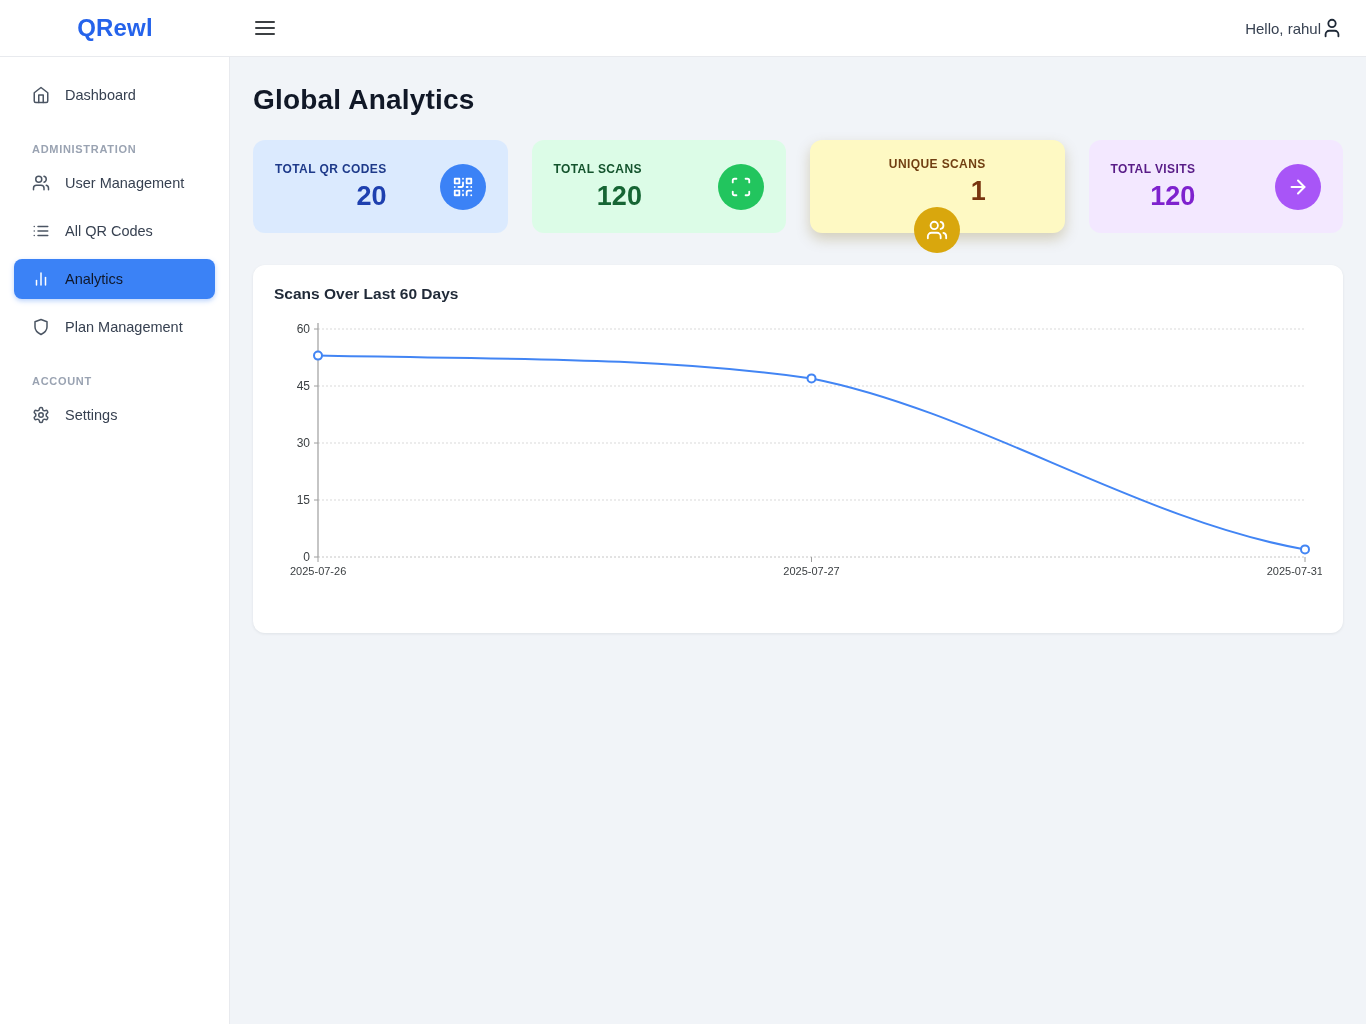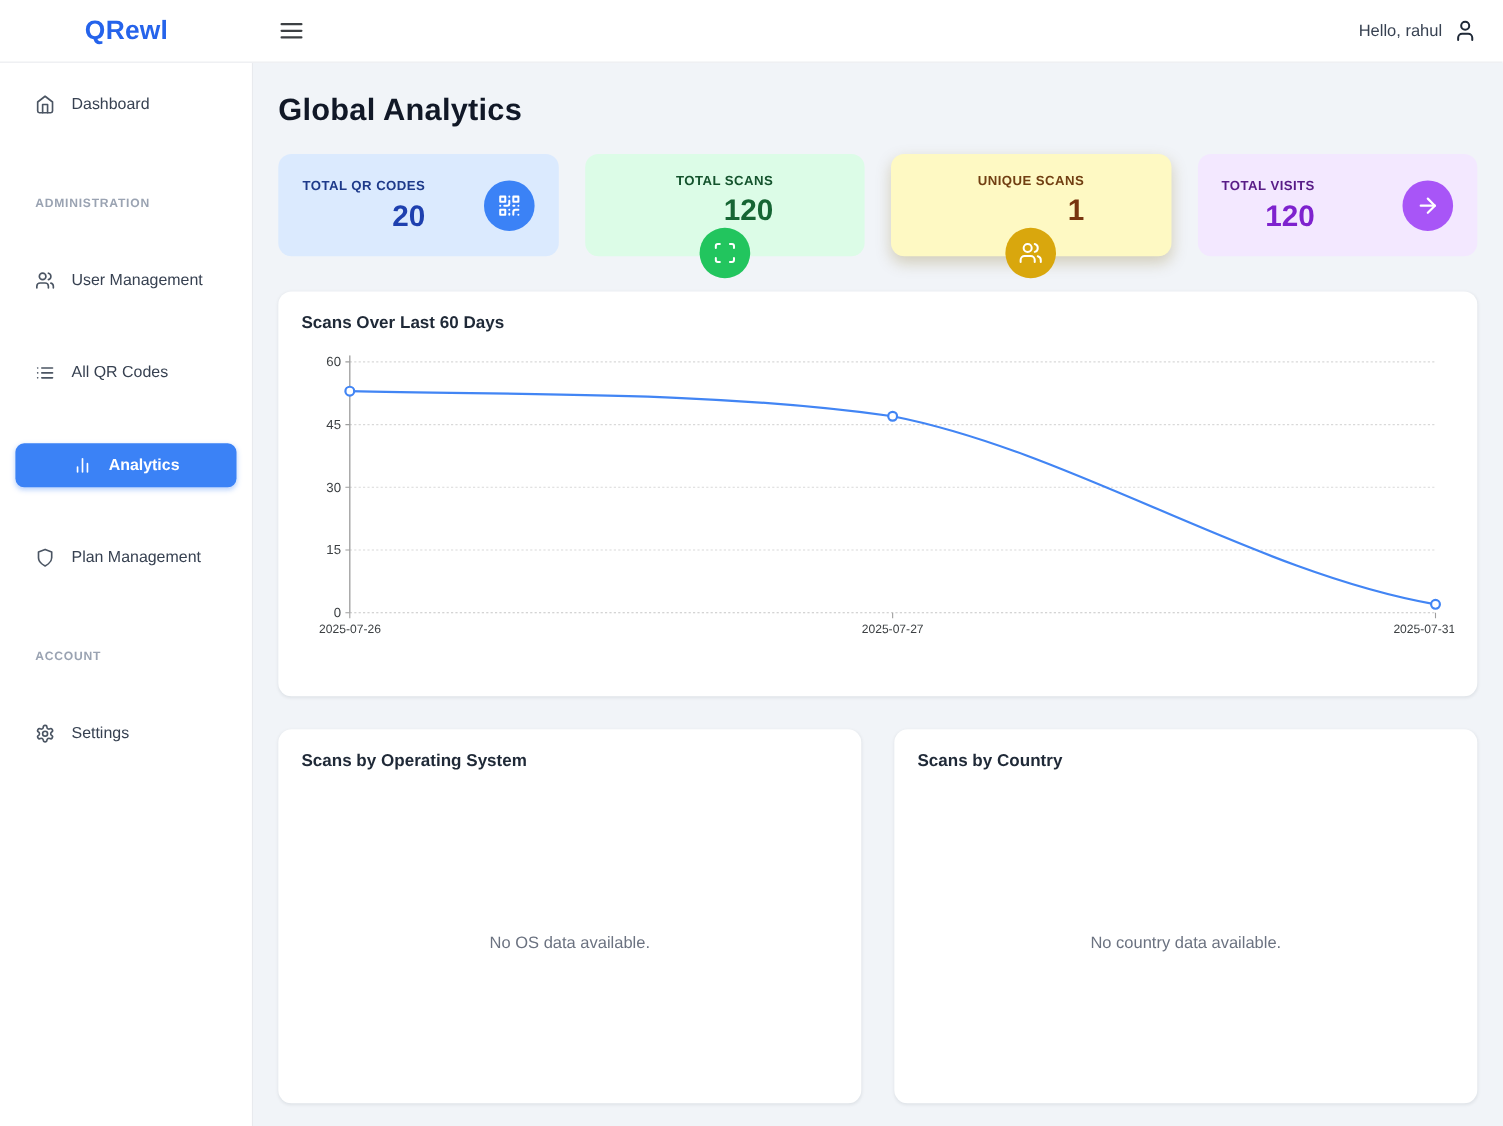--- a/index.html
+++ b/index.html
@@ -13,39 +13,39 @@
   
   .header {
     position:fixed; top:0; left:0; width:1366px; height:57px;
     background:#ffffff; border-bottom:1px solid #e8eaee;
     display:flex; align-items:center; z-index:20;
   }
   .brand-box { width:230px; display:flex; justify-content:center; align-items:flex-start; }
   .brand { font-size:24px; font-weight:800; color:#2563eb; letter-spacing:0.2px; cursor:pointer; }
   .hamburger { margin-left:25px; width:20px; height:14px; display:flex; flex-direction:column; justify-content:space-between; cursor:pointer; }
   .hamburger span { display:block; height:2px; background:#3c4043; border-radius:1px; }
-  .header-right { margin-left:auto; margin-right:23px; display:flex; align-items:center; gap:10px; }
+  .header-right { margin-left:auto; margin-right:23px; display:flex; align-items:center; }
   .greeting { font-size:15px; color:#374151; }
   .icon { display:inline-flex; align-items:center; justify-content:center; }
   .icon svg { display:block; }
 
   
   .sidebar {
     position:fixed; top:57px; left:0; width:230px; bottom:0;
     background:#ffffff; border-right:1px solid #e8eaee;
-    display:flex; flex-direction:column;gap:36px;
+    display:flex; flex-direction:column;
   }
   .nav-item {
     display:flex; align-items:center; gap:15px;
     margin:4px 14px; padding:11px 18px; border-radius:8px;
     color:#374151; font-size:14.5px; font-weight:500; cursor:pointer;
   }
   .nav-item .icon { color:#4b5563; }
   .nav-item.first { margin-top:18px; }
-  .nav-item.active { background:#3b82f6; color:#ffffff; font-weight:700; box-shadow:0 2px 5px rgba(59,130,246,0.35);justify-content:center; }
+  .nav-item.active { background:#3b82f6; color:#0f172a; font-weight:400; box-shadow:0 2px 5px rgba(59,130,246,0.35); }
   .nav-item.active .icon { color:#ffffff; }
   .nav-section {
     margin:24px 14px 4px 32px; font-size:11px; font-weight:700;
     color:#9aa3b2; letter-spacing:0.7px;
   }
   .sidebar-footer { margin:128px 0 0 0; border-top:1px solid #e8eaee; padding-top:10px; }
 
   
   .main { margin-left:230px; padding:84px 23px 0 23px; }
   .page-title { font-size:28px; font-weight:700; color:#111827; margin:0 0 24px 0; letter-spacing:0.2px; }
@@ -195,21 +195,21 @@
             <path d="M3 12h.01"></path>
             <path d="M12 3h.01"></path>
             <path d="M12 16v.01"></path>
             <path d="M16 12h1"></path>
             <path d="M21 12v.01"></path>
             <path d="M12 21v-1"></path>
           </svg>
       </div>
     </div>
 
-    <div class="stat-card" style="background: rgb(220, 252, 231); flex-direction: column;">
+    <div class="stat-card" style="background: rgb(220, 252, 231);">
       <div>
         <div class="stat-label" style="color: rgb(20, 83, 45);">TOTAL SCANS</div>
         <div class="stat-value" style="color: rgb(22, 101, 52);">120</div>
       </div>
       <div class="stat-icon-circle" style="background: rgb(34, 197, 94);">
         <svg width="22" height="22" viewBox="0 0 24 24" fill="none" stroke="currentColor" stroke-width="2" stroke-linecap="round" stroke-linejoin="round">
             <path d="M3 7V5a2 2 0 0 1 2-2h2"></path>
             <path d="M17 3h2a2 2 0 0 1 2 2v2"></path>
             <path d="M21 17v2a2 2 0 0 1-2 2h-2"></path>
             <path d="M7 21H5a2 2 0 0 1-2-2v-2"></path>
@@ -273,27 +273,13 @@
           <line x1="1031" y1="234" x2="1031" y2="239" stroke="#9e9e9e" stroke-width="1"></line>
           <text x="1049" y="252" text-anchor="end" font-size="11" fill="#3c4043" font-family="Liberation Sans, sans-serif">2025-07-31</text>
           <path d="M44,32.599999999999994C208.5,36.4 373,32.599999999999994 537.5,55.400000000000006C702,87.70000000000002 866.5,197.9 1031,226.4" fill="none" stroke="#4285f4" stroke-width="2"></path>
           <circle cx="44" cy="32.599999999999994" r="4" fill="#ffffff" stroke="#4285f4" stroke-width="2"></circle>
           <circle cx="537.5" cy="55.400000000000006" r="4" fill="#ffffff" stroke="#4285f4" stroke-width="2"></circle>
           <circle cx="1031" cy="226.4" r="4" fill="#ffffff" stroke="#4285f4" stroke-width="2"></circle>
         </svg>
     </div>
   </div>
 
-  <div class="bottom-row">
-    <div class="panel empty-panel">
-      <div class="panel-title">Scans by Operating System</div>
-      <div class="empty-msg-area">
-        <span class="empty-msg">No OS data available.</span>
-      </div>
-    </div>
-    <div class="panel empty-panel">
-      <div class="panel-title">Scans by Country</div>
-      <div class="empty-msg-area">
-        <span class="empty-msg">No country data available.</span>
-      </div>
-    </div>
-  </div>
 </div>
 
 </body></html>

